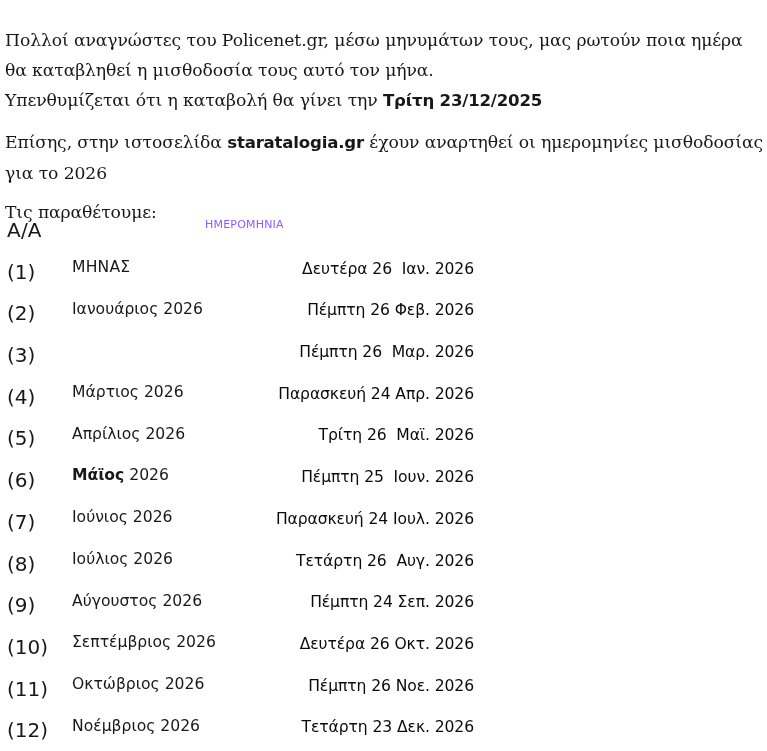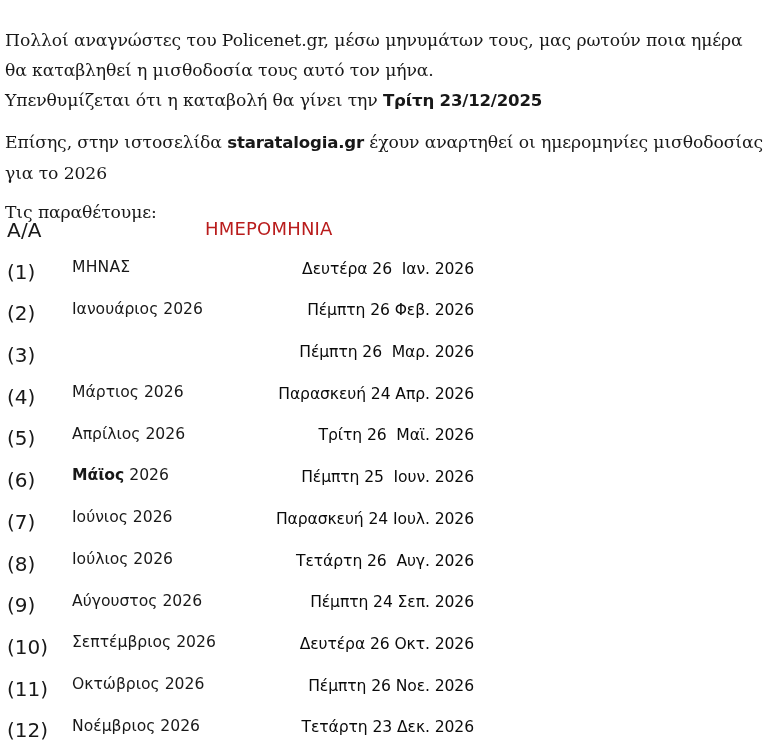--- a/index.html
+++ b/index.html
@@ -99,23 +99,23 @@
     font-weight: normal;
     letter-spacing: 0.2px;
   }
   .row.head .col-head-date {
     position: absolute;
     top: 0;
     left: 205px;
     text-align: left;
     font-family: "DejaVu Sans", "Liberation Sans", sans-serif;
     font-weight: normal;
-    font-size: 18px;
+    font-size: 11px;
     letter-spacing: 0.2px;
-    color: #b91c1c;
+    color: #8b5cf6;
     white-space: pre;
   }
 
   
   .misspell {
     position: relative;
     display: inline-block;
     padding-bottom: 1px;
     background-repeat: repeat-x;
     background-position: left 100%;

